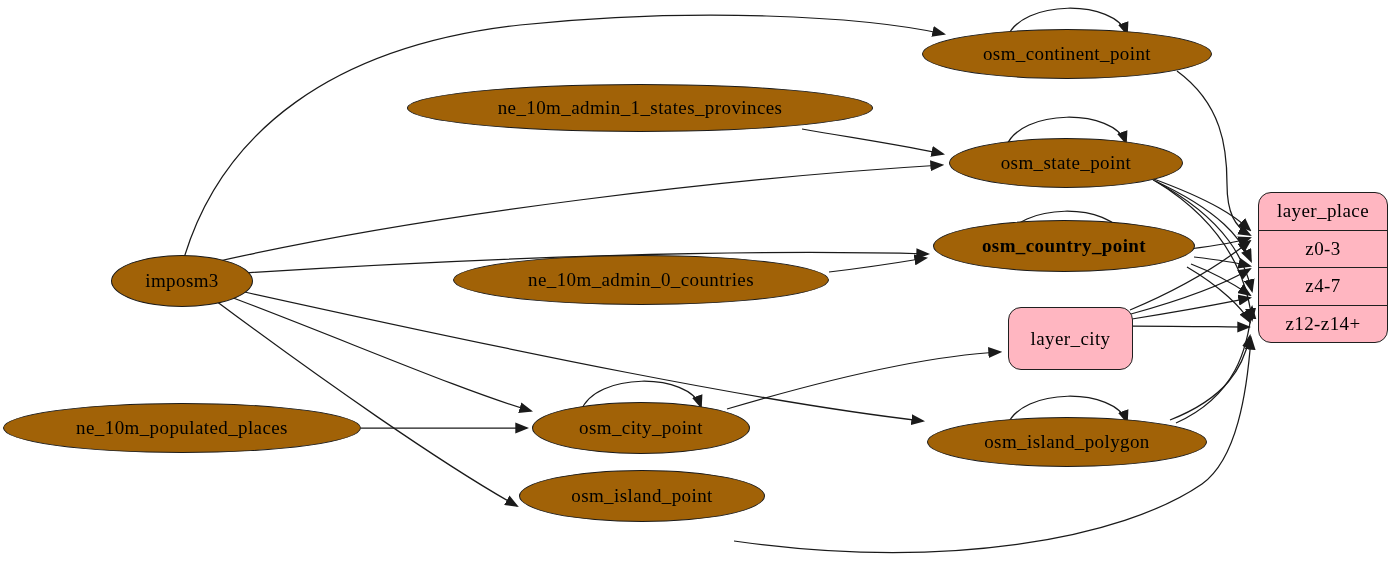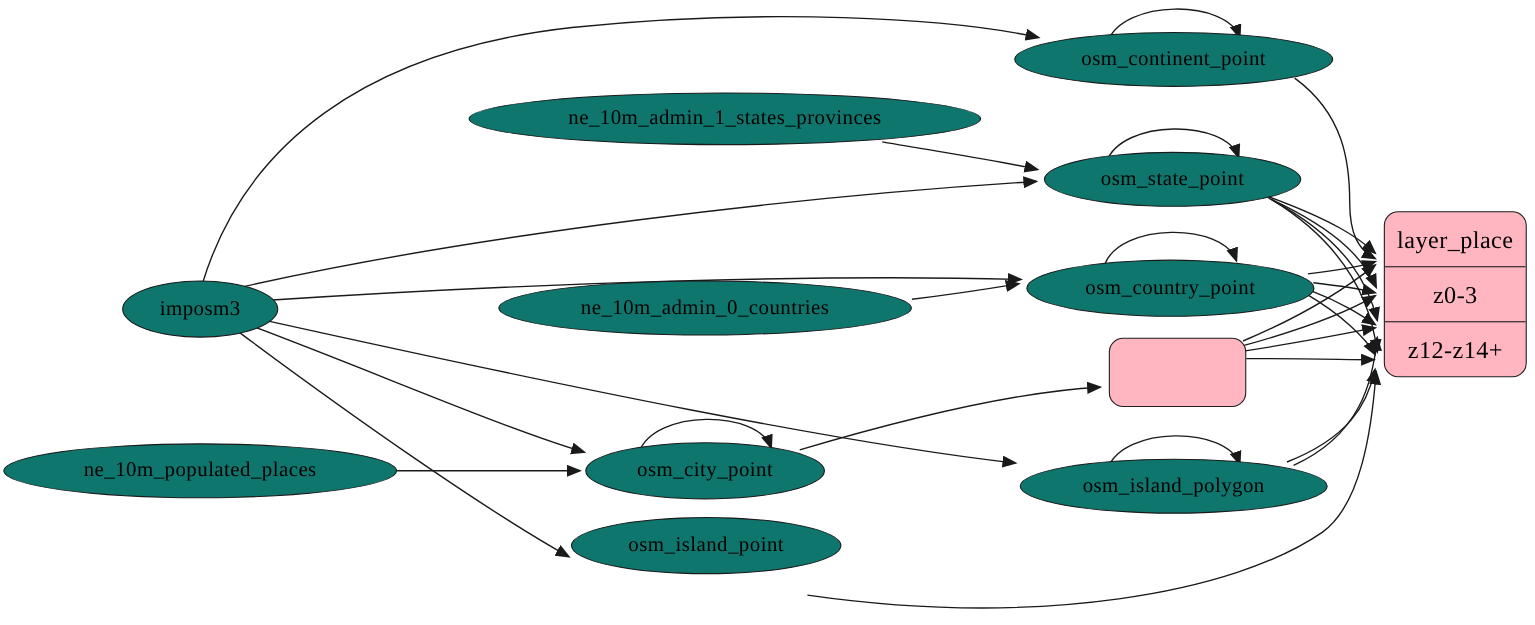--- a/index.html
+++ b/index.html
@@ -11,21 +11,21 @@
     font-family: "Liberation Serif", "DejaVu Serif", serif;
     overflow: hidden;
   }
   #edge-layer {
     position: absolute;
     left: 0; top: 0;
     width: 1395px; height: 568px;
   }
   .node-ellipse {
     position: absolute;
-    background: #0f766e;
+    background: #a16207;
     border: 1.4px solid #1a1a1a;
     border-radius: 50%;
     display: flex;
     align-items: center;
     justify-content: center;
     font-size: 19px;
     letter-spacing: 0.4px;
     color: #000000;
     white-space: nowrap;
     box-sizing: border-box;
@@ -38,21 +38,21 @@
     box-sizing: border-box;
     overflow: hidden;
     display: flex;
     flex-direction: column;
   }
   .record-row {
     flex: 1;
     display: flex;
     align-items: center;
     justify-content: center;
-    font-size: 22px;
+    font-size: 19px;
     letter-spacing: 0.4px;
     color: #000000;
     white-space: nowrap;
   }
   .record-row + .record-row {
     border-top: 1.5px solid #1f1f1f;
   }
 </style>
 </head>
 <body>
@@ -96,48 +96,50 @@
         <path d="M 1004,241 C 1018,202 1112,202 1124,237" marker-end="url(#arrow)"></path>
         <path d="M 581,411 C 595,372 689,372 701,407" marker-end="url(#arrow)"></path>
         <path d="M 1007,426 C 1021,387 1115,387 1127,422" marker-end="url(#arrow)"></path>
         <path d="M 582,506 C 596,467 690,467 702,502" marker-end="url(#arrow)"></path>
       </g>
   </svg>
   <div id="node-layer">
       <div class="node-ellipse" style="left: 111px; top: 255px; width: 142px; height: 52px;">
         <span>imposm3</span>
       </div>
-      <div class="node-ellipse" style="left: 426px; top: 84px; width: 466px; height: 48px; text-align: center;">
+      <div class="node-ellipse" style="left: 407px; top: 84px; width: 466px; height: 48px; text-align: center;">
         <span>ne_10m_admin_1_states_provinces</span>
       </div>
       <div class="node-ellipse" style="left: 453px; top: 255px; width: 376px; height: 50px;">
         <span>ne_10m_admin_0_countries</span>
       </div>
       <div class="node-ellipse" style="left: 3px; top: 403px; width: 358px; height: 50px; text-align: center;">
         <span>ne_10m_populated_places</span>
       </div>
       <div class="node-ellipse" style="left: 922px; top: 29px; width: 290px; height: 50px;">
         <span>osm_continent_point</span>
       </div>
       <div class="node-ellipse" style="left: 949px; top: 138px; width: 234px; height: 50px;">
         <span>osm_state_point</span>
       </div>
-      <div class="node-ellipse" style="left: 933px; top: 236px; width: 262px; height: 52px;">
+      <div class="node-ellipse" style="left: 933px; top: 220px; width: 262px; height: 52px; font-weight: bold;">
         <span>osm_country_point</span>
       </div>
       <div class="node-ellipse" style="left: 532px; top: 402px; width: 218px; height: 52px;">
         <span>osm_city_point</span>
       </div>
       <div class="node-ellipse" style="left: 927px; top: 417px; width: 280px; height: 50px; text-align: center;">
         <span>osm_island_polygon</span>
       </div>
       <div class="node-ellipse" style="left: 519px; top: 470px; width: 246px; height: 52px;">
         <span>osm_island_point</span>
       </div>
       <div class="record-node" style="left: 1008px; top: 307px; width: 125px; height: 63px;">
+        <div class="record-row">layer_city</div>
       </div>
       <div class="record-node" style="left: 1258px; top: 192px; width: 130px; height: 151px;">
         <div class="record-row">layer_place</div>
         <div class="record-row">z0-3</div>
+        <div class="record-row">z4-7</div>
         <div class="record-row">z12-z14+</div>
       </div>
     </div>
 </div>
 
 </body></html>

